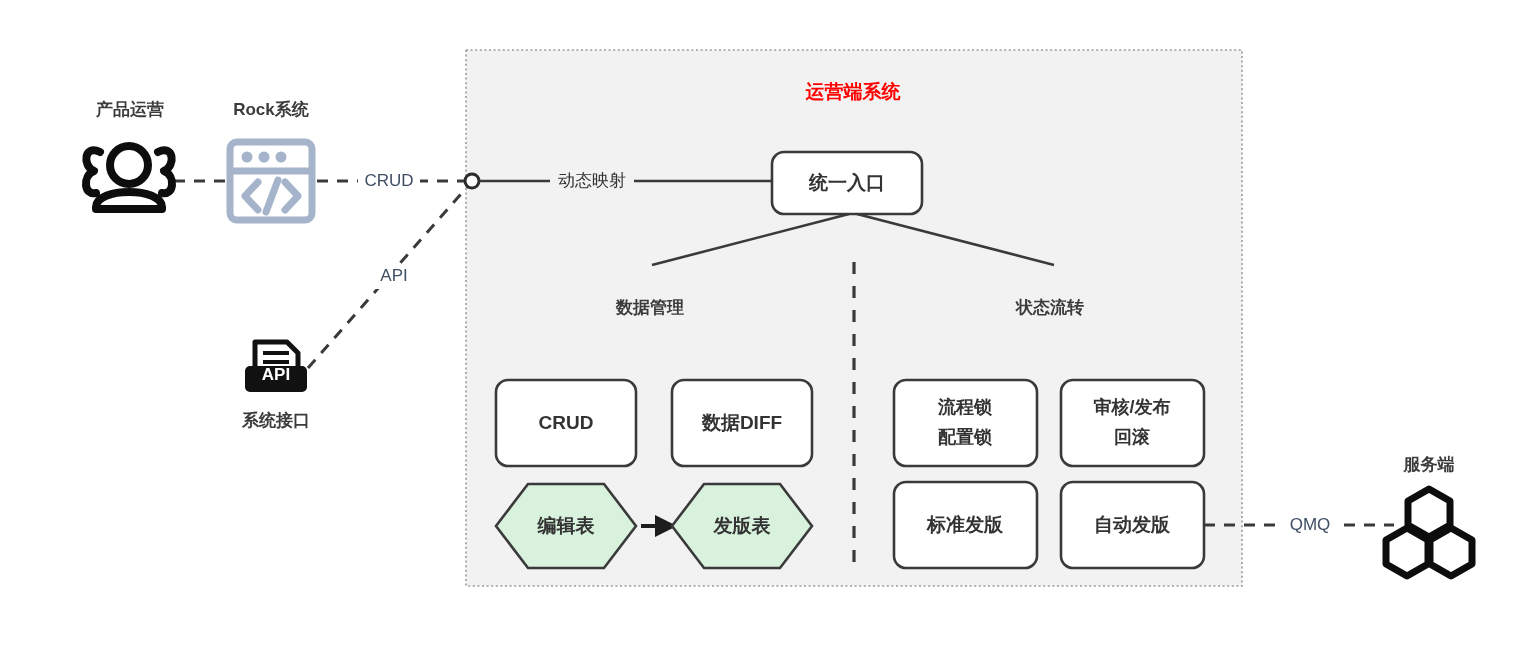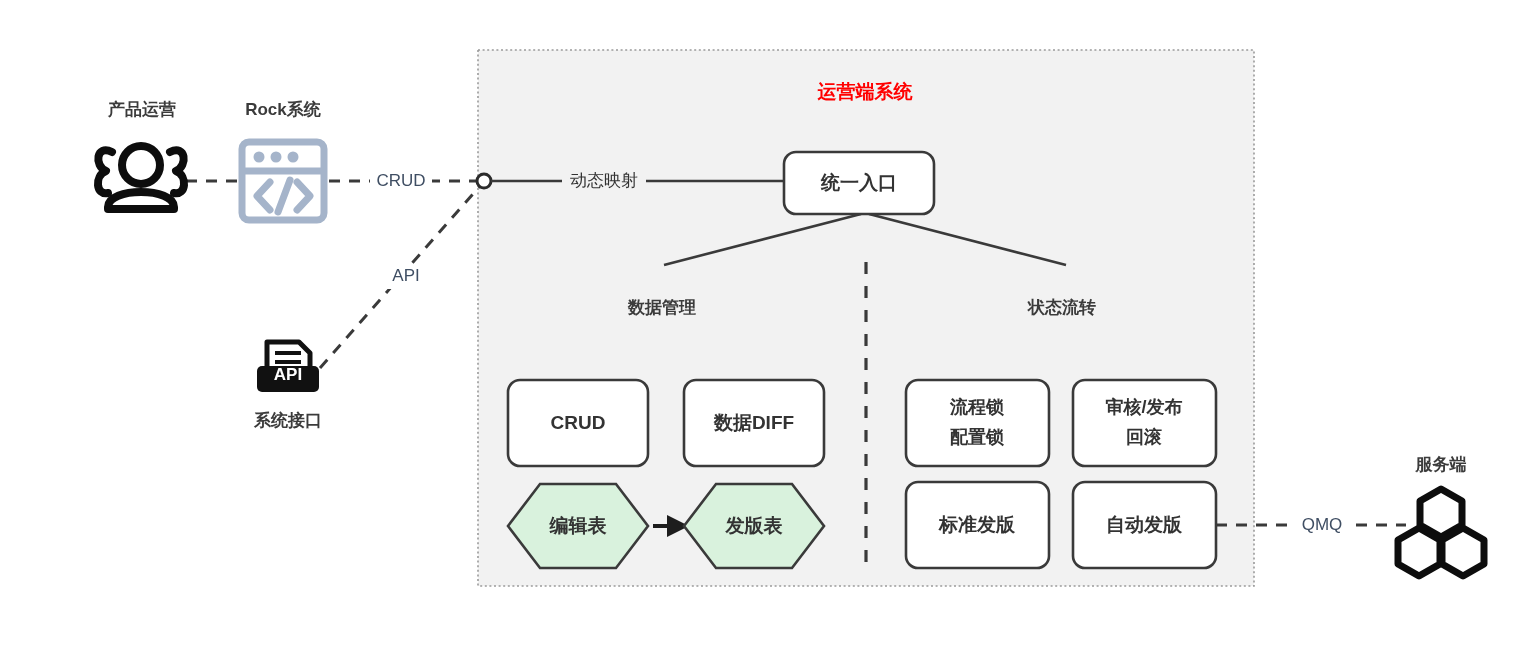--- a/index.html
+++ b/index.html
@@ -9,21 +9,21 @@
   }
   body {
     width: 1525px;
     height: 653px;
     font-family: "Liberation Sans", "DejaVu Sans", sans-serif;
     overflow: hidden;
     position: relative;
   }
   #diagram-root {
     position: absolute;
-    left: 16px;
+    left: 4px;
     top: 0;
     width: 1487px;
     height: 653px;
   }
   svg.layer {
     position: absolute;
     left: 0;
     top: 0;
     width: 1525px;
     height: 653px;

